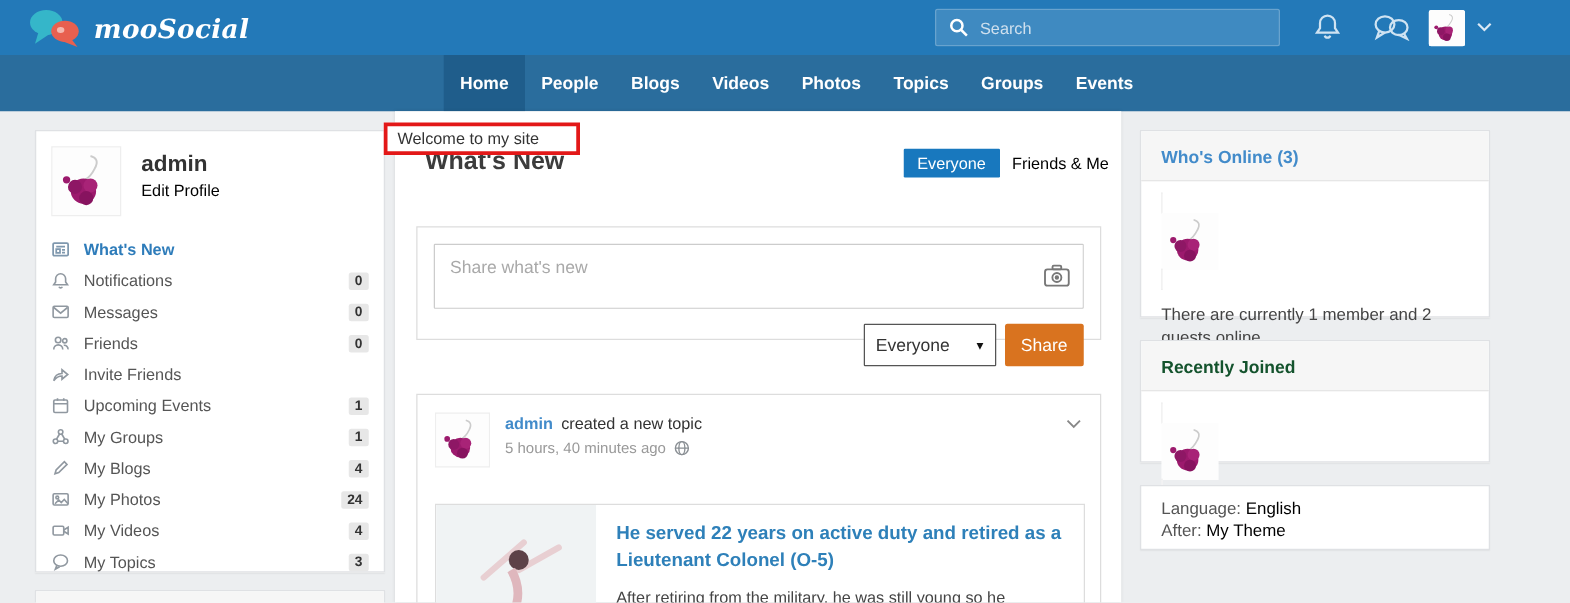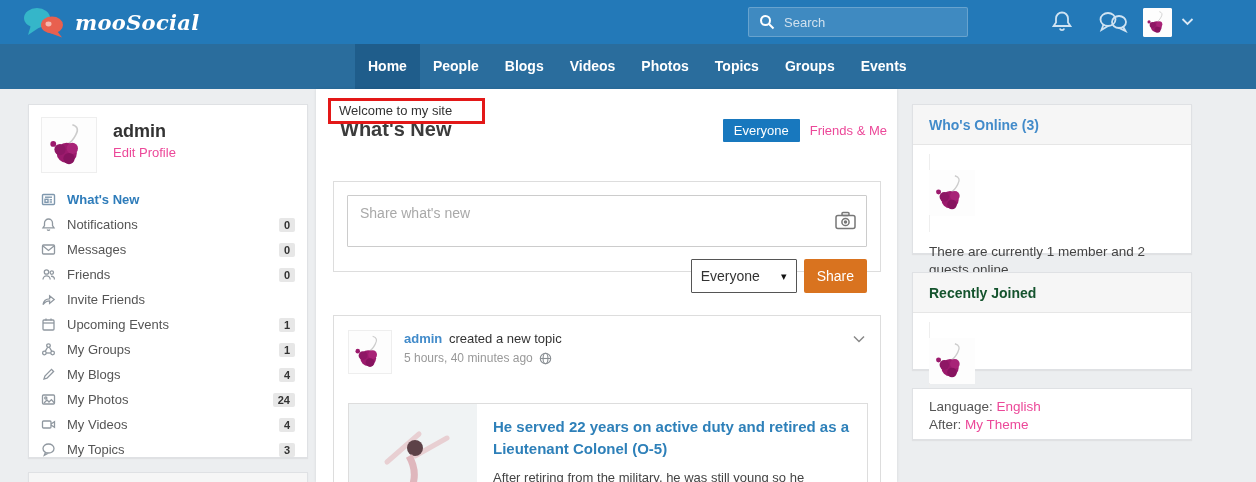--- a/index.html
+++ b/index.html
@@ -4,21 +4,21 @@
 <style>
   * { margin:0; padding:0; box-sizing:border-box; }
   html,body { width:1256px; height:482px; }
   body { font-family:"Liberation Sans", sans-serif; background:#eceef0; color:#333; font-size:13px; }
   .page { position:relative; width:1256px; height:482px; overflow:hidden; }
 
   
   .topbar { position:absolute; left:0; top:0; width:1256px; height:44px; background:#2379b8; }
   .brand { position:absolute; left:22px; top:6px; display:flex; align-items:center; cursor:pointer; }
   .brand-text { color:#fff; font-family:"DejaVu Serif", serif; font-style:italic; font-weight:bold; font-size:21px; margin-left:9px; letter-spacing:.3px; }
-  .searchbox { position:absolute; left:748px; top:7px; width:220px; height:30px; background:rgba(255,255,255,.13); border:1px solid rgba(255,255,255,.22); border-radius:2px; display:flex; align-items:center; padding:0 10px; }
+  .searchbox { position:absolute; left:748px; top:7px; width:276px; height:30px; background:rgba(255,255,255,.13); border:1px solid rgba(255,255,255,.22); border-radius:2px; display:flex; align-items:center; padding:0 10px; }
   .searchbox input { background:transparent; border:none; outline:none; color:#eaf3fa; font-size:13px; margin-left:9px; width:220px; font-family:"Liberation Sans",sans-serif; }
   .searchbox input::placeholder { color:#cfe0ee; }
   .top-icon { position:absolute; top:9px; cursor:pointer; }
   .top-avatar { position:absolute; left:1143px; top:8px; width:29px; height:29px; border-radius:2px; overflow:hidden; cursor:pointer; background:#fff; }
   .top-caret { position:absolute; left:1181px; top:17px; cursor:pointer; }
 
   
   .navbar { position:absolute; left:0; top:44px; width:1256px; height:45px; background:#2a6d9d; }
   .nav-list { position:absolute; left:355px; top:0; display:flex; height:45px; list-style:none; }
   .nav-item { height:45px; line-height:45px; padding:0 13px; color:#fff; font-size:14px; font-weight:bold; cursor:pointer; }
@@ -26,34 +26,34 @@
 
   
   .panel { position:absolute; background:#fff; border:1px solid #dfe1e4; box-shadow:0 1px 1px rgba(0,0,0,.05); }
   .panel-head { height:40px; line-height:40px; background:#f6f6f6; border-bottom:1px solid #e6e6e6; padding:0 16px; font-size:14px; font-weight:bold; }
 
   
   .profile-box { left:28px; top:104px; width:280px; height:354px; padding:12px; }
   .profile-row { display:flex; align-items:flex-start; }
   .avatar { background:#fff; border:1px solid #eee; overflow:hidden; flex:none; }
   .profile-name { font-size:18px; font-weight:bold; color:#333; margin:4px 0 3px; }
-  .link { color:#ec4899; cursor:pointer; text-decoration:none; }
+  .link { color:#000000; cursor:pointer; text-decoration:none; }
   .side-menu { list-style:none; margin-top:14px; }
   .side-menu li { display:flex; align-items:center; height:25px; cursor:pointer; }
   .side-menu .mi-icon { width:26px; flex:none; display:flex; align-items:center; }
   .side-menu .mi-label { color:#555; }
   .side-menu li.active .mi-label { color:#2e7cba; font-weight:bold; }
   .badge { margin-left:auto; background:#e7e7e7; color:#333; font-size:11px; font-weight:bold; padding:1px 5px; border-radius:2px; min-width:12px; text-align:center; }
   .badge:empty { display:none; }
   .stub-box { left:28px; top:472px; width:280px; height:60px; }
   .stub-box .panel-head { height:40px; }
 
   
   .main-col { position:absolute; left:316px; top:89px; width:581px; height:393px; background:#fff; box-shadow:0 0 3px rgba(0,0,0,.10); }
-  .annotation { position:absolute; left:-9px; top:9px; background:#fff; border:3px solid #e31818; padding:2px 30px 3px 8px; color:#333; font-size:13px; white-space:nowrap; z-index:5;margin-left:21px; }
+  .annotation { position:absolute; left:-9px; top:9px; background:#fff; border:3px solid #e31818; padding:2px 30px 3px 8px; color:#333; font-size:13px; white-space:nowrap; z-index:5; }
   .page-title { position:absolute; left:24px; top:29px; font-size:20px; font-weight:bold; color:#3c3c3c; }
   .filter-group { position:absolute; right:6px; top:30px; display:flex; align-items:center; }
   .btn-everyone { background:#1878be; color:#fff; padding:4px 11px; font-size:13px; cursor:pointer; border-radius:1px; }
   .lnk-friends { margin-left:10px; margin-right:4px; font-size:13px; }
 
   .composer { position:absolute; left:17px; top:92px; width:548px; height:91px; border:1px solid #ddd; padding:13px; }
   .composer-input-wrap { position:relative; width:100%; height:52px; border:1px solid #ccc; border-radius:1px; }
   .composer-input-wrap textarea { width:100%; height:100%; border:none; outline:none; resize:none; padding:9px 40px 9px 12px; font-size:14px; color:#555; font-family:"Liberation Sans",sans-serif; }
   .composer-input-wrap textarea::placeholder { color:#a9a9a9; }
   .camera-btn { position:absolute; right:10px; top:15px; cursor:pointer; }

